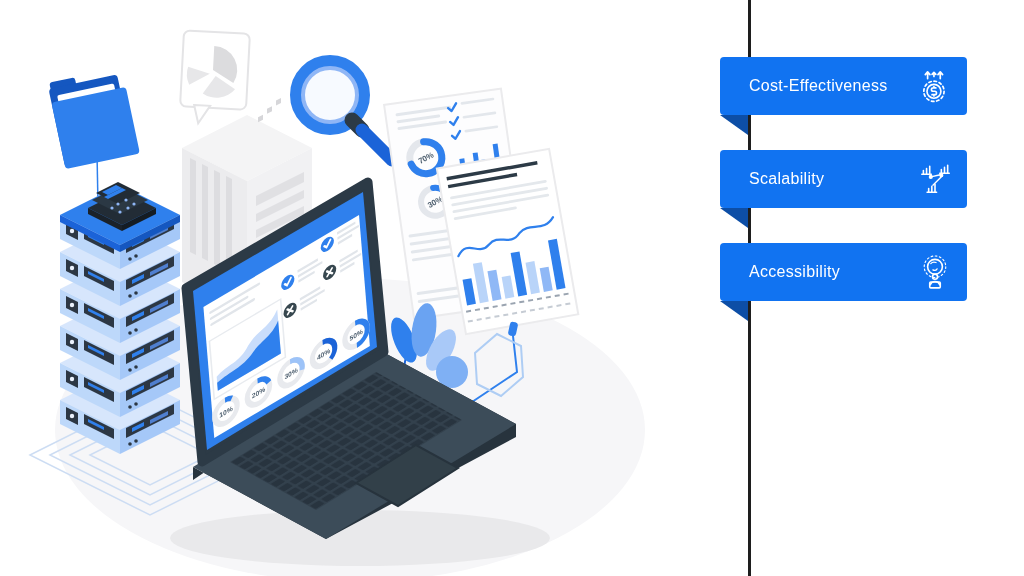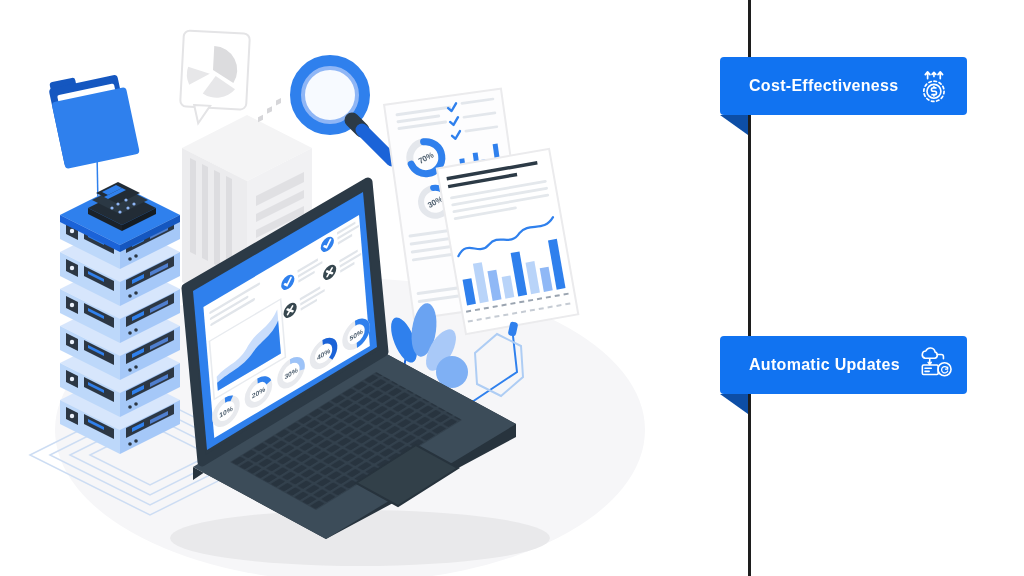--- a/index.html
+++ b/index.html
@@ -3,21 +3,21 @@
 <meta charset="utf-8">
 <style>
   html,body{margin:0;padding:0;background:#ffffff;}
   .canvas{position:relative;width:1024px;height:576px;background:#ffffff;overflow:hidden;
           font-family:"Liberation Sans", sans-serif;}
   .illus{position:absolute;left:0;top:0;width:700px;height:576px;}
   .divider{position:absolute;top:0;height:576px;width:3px;background:#1e1e1e;}
   .banner{position:absolute;left:720px;width:247px;height:58px;z-index:2;}
   .banner-body{position:absolute;left:0;top:0;width:247px;height:58px;background:#1173f1;
                border-radius:4px;display:flex;align-items:center;}
-  .banner-label{color:#ffffff;font-weight:700;font-size:16px;letter-spacing:.3px;padding-left:29px;}
+  .banner-label{color:#ffffff;font-weight:400;font-size:16px;letter-spacing:.3px;padding-left:29px;}
   .banner-icon{position:absolute;right:12px;top:50%;transform:translateY(-50%);width:40px;height:40px;
                display:flex;align-items:center;justify-content:center;}
   .banner-fold{position:absolute;left:0;top:58px;width:28px;height:20px;background:#0d4ea6;
                -webkit-clip-path:polygon(0 0,100% 0,100% 100%);clip-path:polygon(0 0,100% 0,100% 100%);}
   svg text{font-family:"Liberation Sans", sans-serif;}
 </style>
 </head>
 <body>
 
 <div class="canvas">
@@ -307,34 +307,49 @@
           <path d="M17,9 V5.5 M15.2,7 L17,5 L18.8,7"></path>
           <path d="M23,11 V5 M20.8,7.2 L23,4.6 L25.2,7.2"></path>
           <circle cx="17" cy="23" r="6.6"></circle>
           <circle cx="17" cy="23" r="9.6" stroke-dasharray="2.4 2.6"></circle>
           <path d="M18.8,19.8 h-2.6 a1.6,1.6 0 0 0 0,3.2 h1.6 a1.6,1.6 0 0 1 0,3.2 h-2.6 M17,18.6 v1.2 M17,26.2 v1.2"></path>
         </svg>
       </span>
     </div>
   </div>
 
-
-
-  <div class="banner" style="top:336px;">
+  <div class="banner" style="top:150px;">
     <div class="banner-fold"></div>
     <div class="banner-body">
-      <span class="banner-label">Automatic Updates</span>
+      <span class="banner-label">Scalability</span>
       <span class="banner-icon">
-        <svg viewBox="0 0 36 36" width="38" height="38" fill="none" stroke="#ffffff" stroke-width="1.5" stroke-linecap="round" stroke-linejoin="round">
-          <path d="M8.5,11.5 a3.4,3.4 0 0 1 0.8,-6.7 a4.6,4.6 0 0 1 8.8,1 a3,3 0 0 1 -0.4,5.8 z"></path>
-          <path d="M13,12 v5 M11.5,15.5 L13,17.5 L14.5,15.5"></path>
-          <rect x="6" y="18" width="15" height="9" rx="1.2"></rect>
-          <path d="M8.5,21 h6 M8.5,24 h4"></path>
-          <path d="M20,8 h4 a2,2 0 0 1 2,2 v2"></path>
-          <circle cx="27" cy="22" r="6.2"></circle>
-          <path d="M29.5,20.5 a3,3 0 1 0 0.5,3.2 M30,20 v2 h-2" stroke-width="1.2"></path>
+        <svg viewBox="0 0 36 36" width="38" height="38" fill="none" stroke="#ffffff" stroke-width="1.5" stroke-linecap="round">
+          <path d="M7,13 v-3 M10,13 v-5 M13,13 v-7 M5.5,13.5 h9"></path>
+          <path d="M24,12 v-3 M27,12 v-5 M30,12 v-7 M22.5,12.5 h9"></path>
+          <path d="M12,30 v-3 M15,30 v-5 M18,30 v-7 M10.5,30.5 h9"></path>
+          <path d="M14,16 L23,14 M16,24 L25,15" stroke-width="1.3"></path>
+          <circle cx="14" cy="16" r="1.2" fill="#ffffff"></circle>
+          <circle cx="24" cy="14.5" r="1.2" fill="#ffffff"></circle>
         </svg>
       </span>
     </div>
   </div>
 
+  <div class="banner" style="top:243px;">
+    <div class="banner-fold"></div>
+    <div class="banner-body">
+      <span class="banner-label">Accessibility</span>
+      <span class="banner-icon">
+        <svg viewBox="0 0 36 36" width="38" height="38" fill="none" stroke="#ffffff" stroke-width="1.5" stroke-linecap="round" stroke-linejoin="round">
+          <circle cx="18" cy="13" r="7"></circle>
+          <circle cx="18" cy="13" r="10.2" stroke-dasharray="1.6 2.4" stroke-width="1.1"></circle>
+          <path d="M14,10 a4,3 0 0 1 5,-1 M20,15 a3,3 0 0 1 -4,1" stroke-width="1.2"></path>
+          <circle cx="18" cy="22.5" r="2.4"></circle>
+          <path d="M13.5,30 a4.8,4.5 0 0 1 9,0"></path>
+          <rect x="13" y="27.5" width="10" height="5.5" rx="1"></rect>
+        </svg>
+      </span>
+    </div>
+  </div>
+
+
 
 </div>
 
 </body></html>

